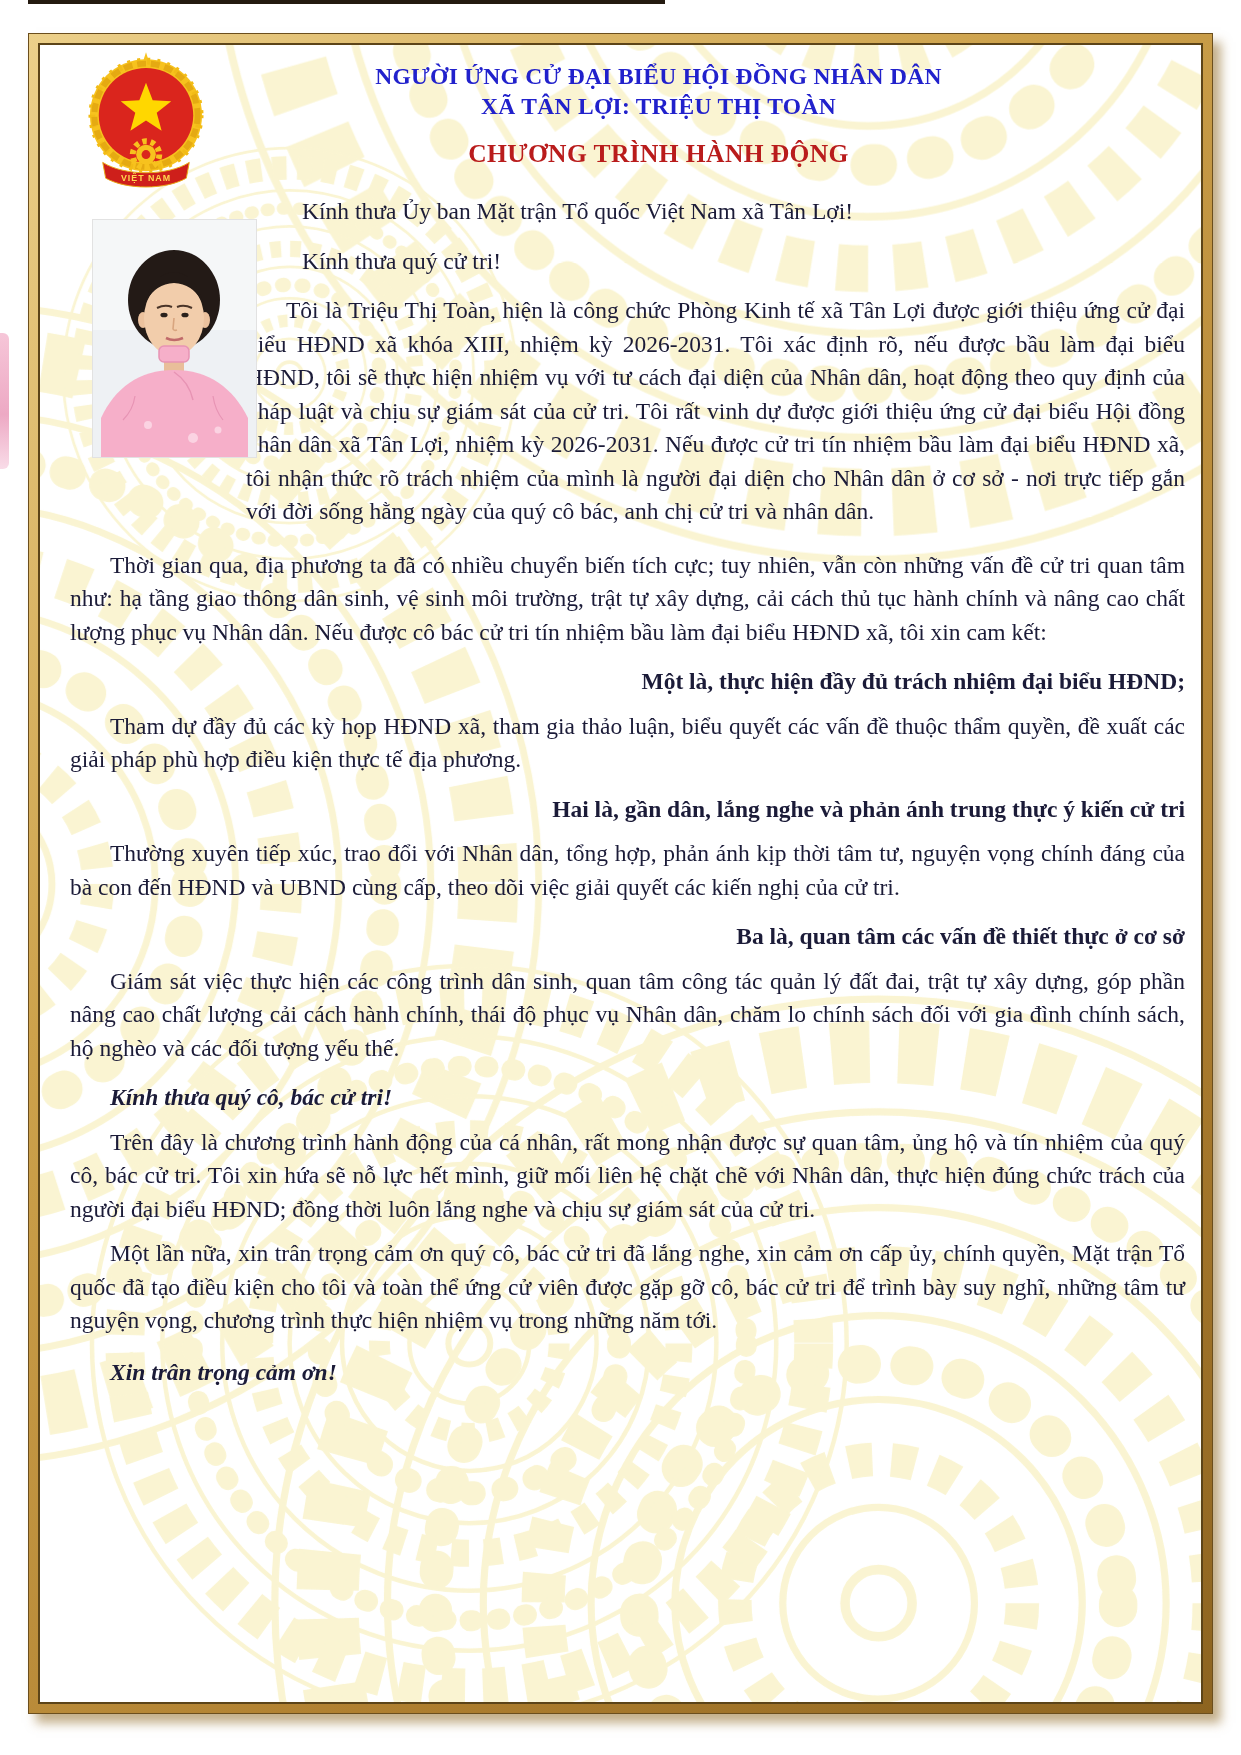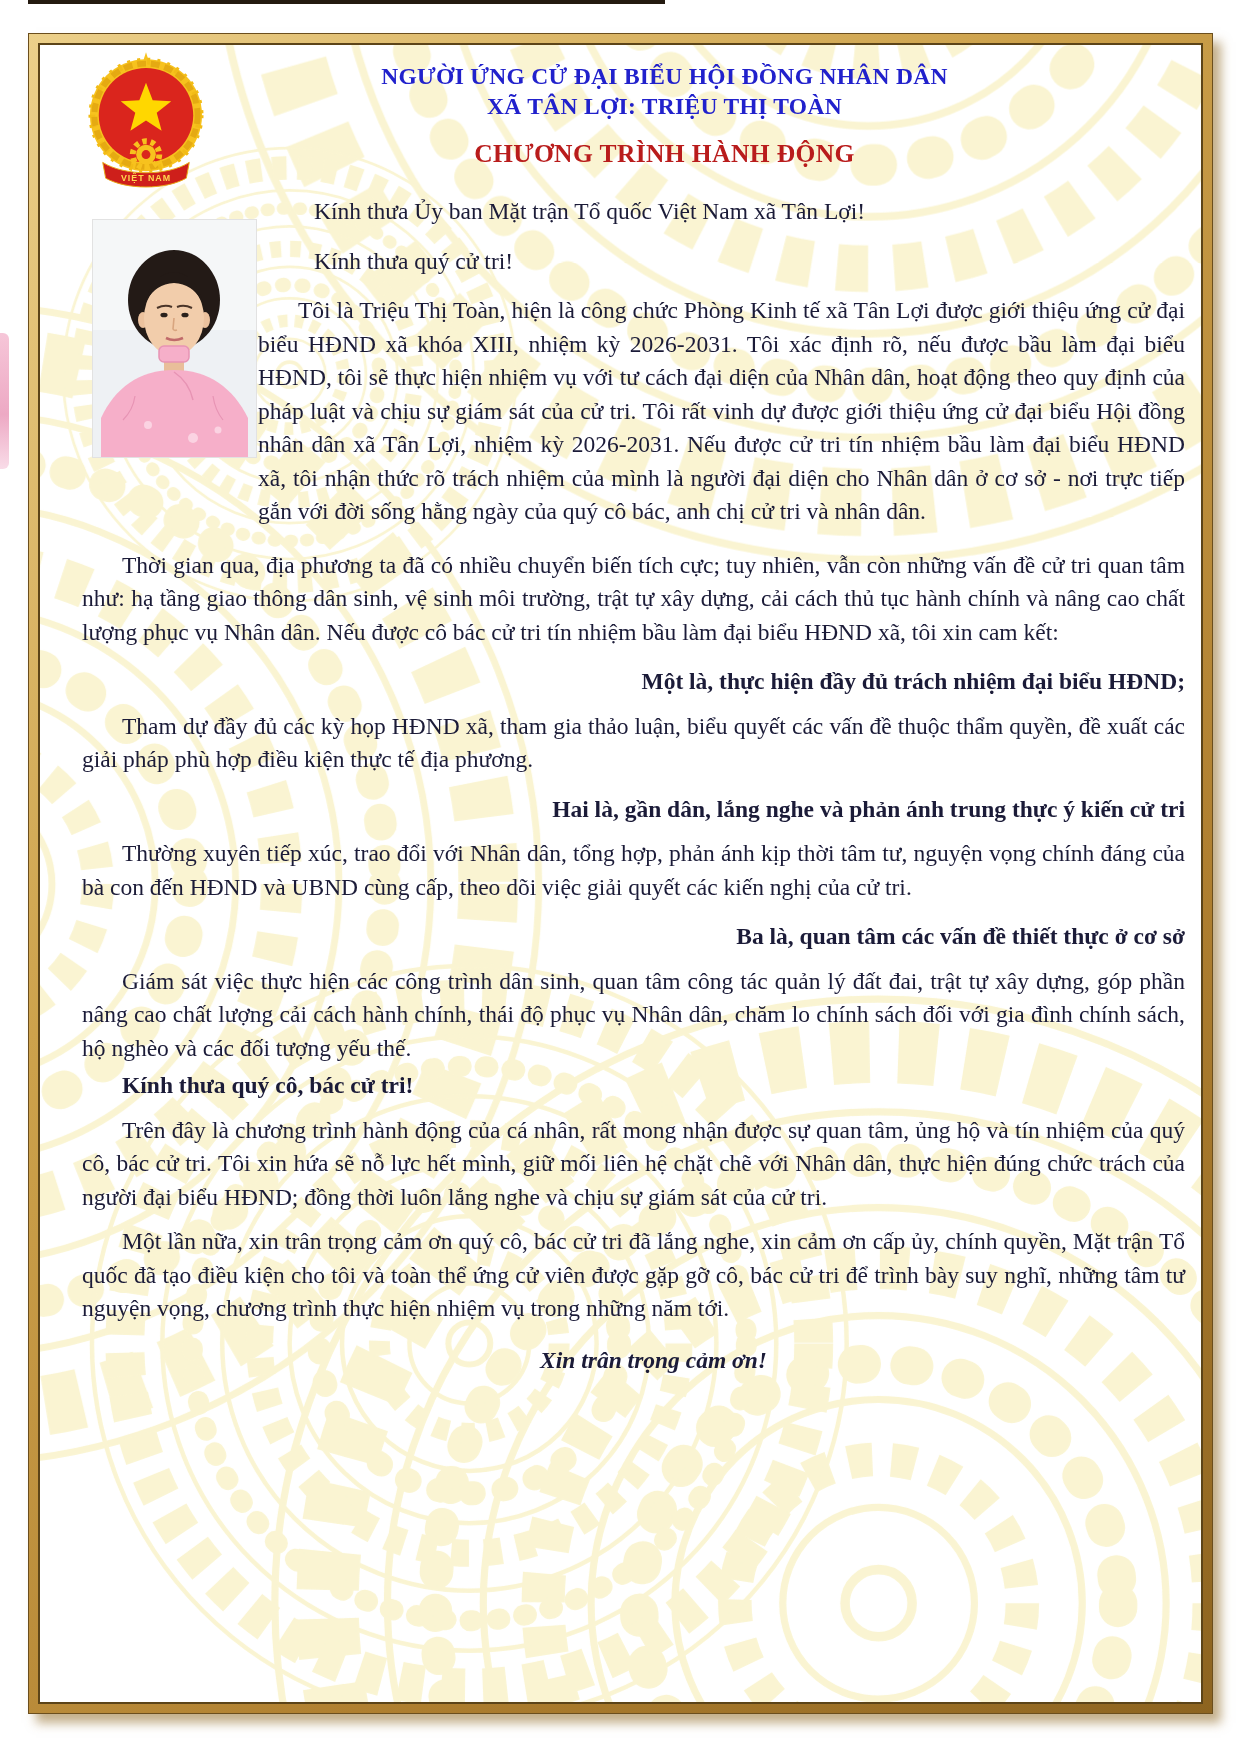--- a/index.html
+++ b/index.html
@@ -11,36 +11,36 @@
         background:linear-gradient(180deg,#f6c6d8,#eda9c4 60%,#f9dce8);border-radius:0 6px 6px 0;}
   
   .frame{position:absolute;left:28px;top:33px;width:1185px;height:1681px;
          background:linear-gradient(135deg,#ecd08a 0%,#cda24c 35%,#b08030 70%,#8d6420 100%);
          border:1px solid #6b4e1d;box-sizing:border-box;
          box-shadow:8px 9px 10px rgba(146,108,40,.55);}
   .frame-inner{position:absolute;left:9px;top:9px;right:9px;bottom:9px;
          background:#ffffff;border:2px solid #5c4418;box-sizing:border-box;overflow:hidden;}
   .watermark{position:absolute;left:0;top:0;width:100%;height:100%;z-index:0;pointer-events:none;}
   
-  .content{position:absolute;left:0;top:0;right:0;bottom:0;padding:16px 16px 0 42px;z-index:1;box-sizing:border-box;}
+  .content{position:absolute;left:0;top:0;right:0;bottom:0;padding:16px 16px 0 30px;z-index:1;box-sizing:border-box;}
   .emblem{position:absolute;left:47px;top:7px;width:118px;height:150px;z-index:2;}
   .photo{position:absolute;left:52px;top:174px;width:163px;height:237px;z-index:2;
          border:1px solid #e2e2e2;box-sizing:content-box;background:#eef1f4;}
   .header{margin-left:62px;text-align:center;}
   .hl{color:#2121cc;font-weight:bold;font-size:23.5px;line-height:30px;letter-spacing:.3px;}
   .title{color:#b91c1c;font-weight:bold;font-size:25.5px;line-height:30px;margin-top:18px;letter-spacing:.4px;}
   .doc-body{margin-top:26px;font-size:23.5px;line-height:33.5px;color:#1b1b38;text-align:justify;}
   .intro{margin-left:176px;}
   .sal{margin:16px;text-indent:40px;text-align:left;}
   .p{margin:11px 0 0 0;text-indent:40px;}
   .p-first{margin-top:12px;}
   .p-sit{margin-top:20px;}
   .hx{font-weight:bold;margin:16px 0 0 40px;text-align:right;}
-  .addr{font-weight:bold;margin:4px 0 0 40px;text-align:left;}
-  .thanks{font-weight:bold;font-style:italic;margin:18px 0 0 40px;text-align:center;}
+  .addr{font-weight:bold;font-style:italic;margin:16px 0 0 40px;text-align:left;}
+  .thanks{font-weight:bold;font-style:italic;margin:18px 0 0 40px;text-align:left;}
 </style>
 </head>
 <body>
 
 <div class="page">
 
   <div class="scan-line-top"></div>
   <div class="scan-smudge-pink"></div>
 
   <div class="frame">

